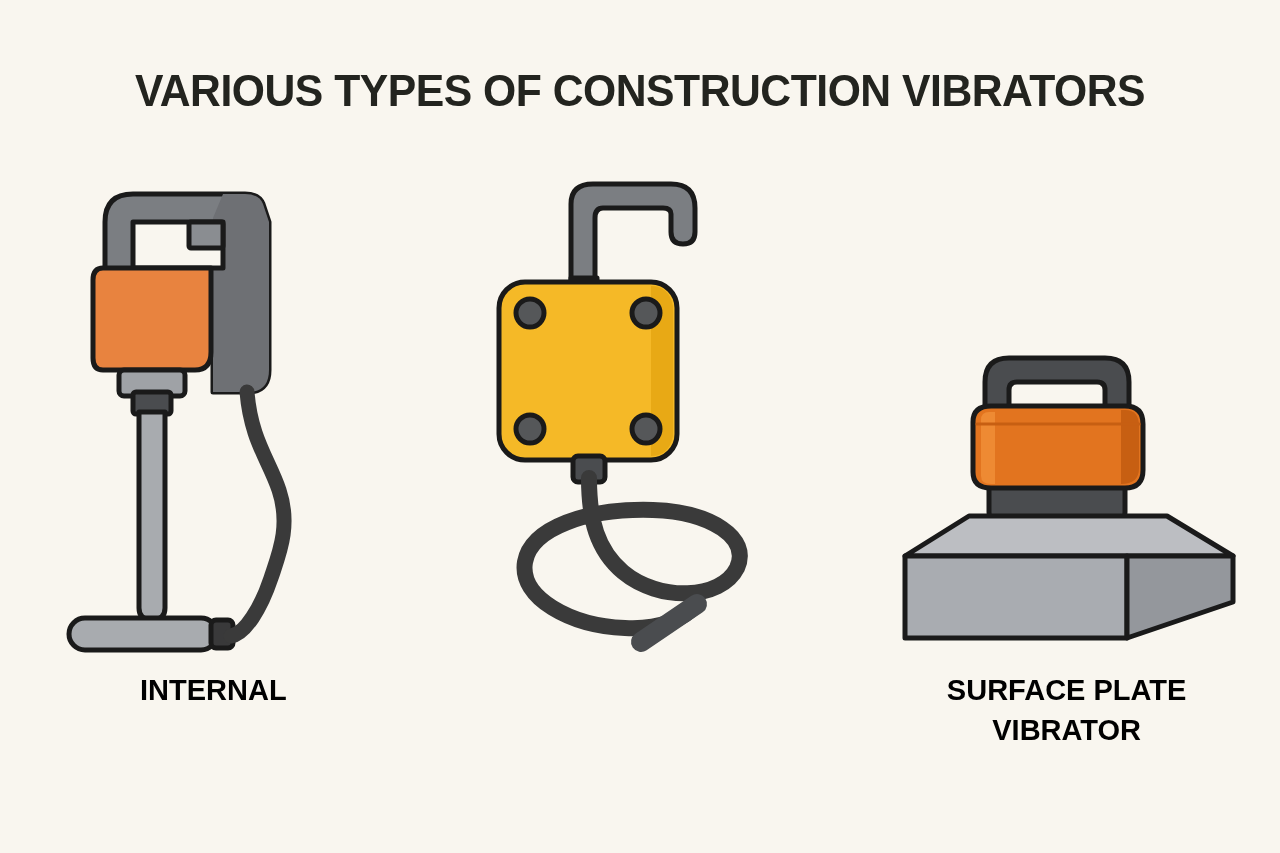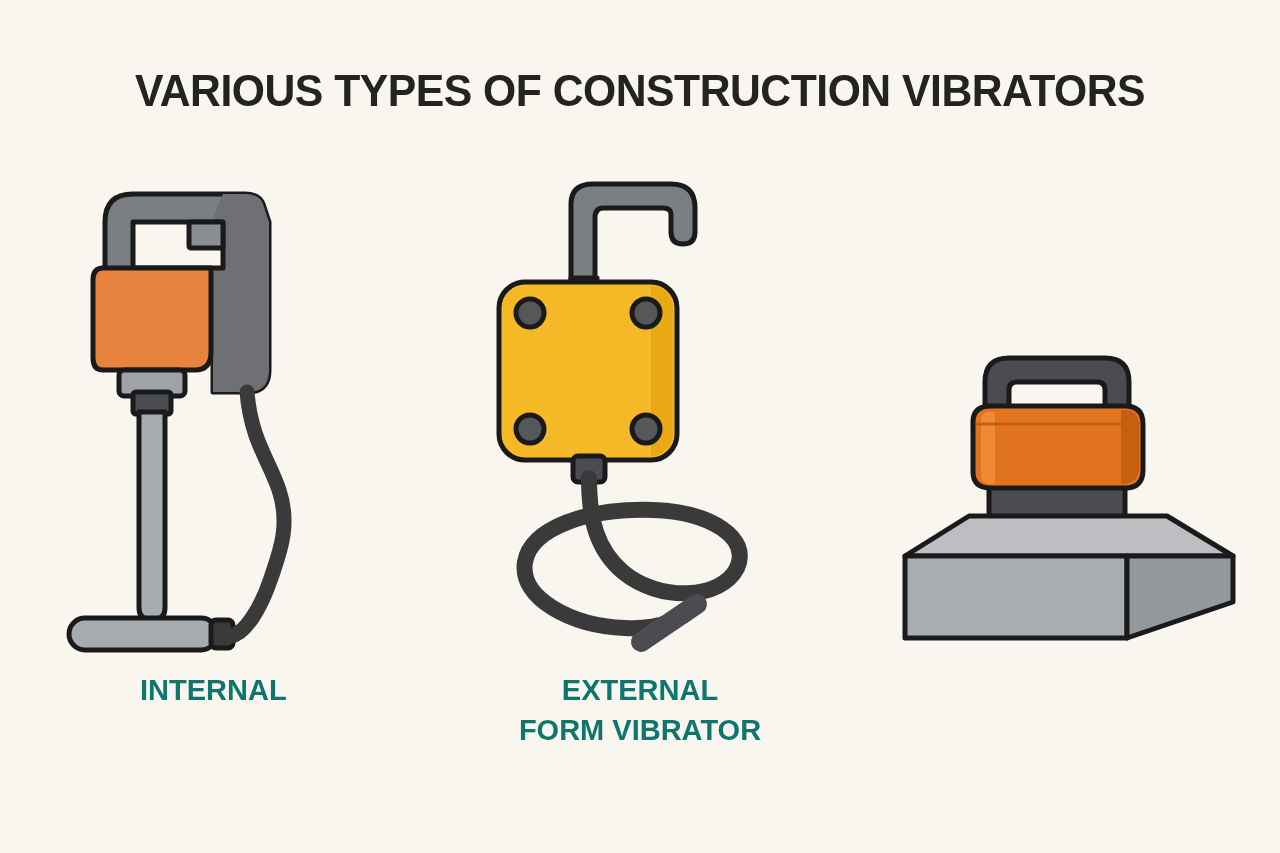--- a/index.html
+++ b/index.html
@@ -62,21 +62,21 @@
     align-items: flex-end;
     justify-content: center;
   }
   .item-label {
     margin-top: 10px;
     text-align: center;
     font-family: "Liberation Sans", sans-serif;
     font-weight: bold;
     font-size: 29px;
     line-height: 40px;
-    color: #0f766e;
+    color: #000000;
     letter-spacing: 0px;
   }
   .item-label .line2 { display: block; }
   svg { display: block; }
 </style>
 </head>
 <body>
 
 <div class="poster">
 
@@ -175,24 +175,20 @@
                      C184 442 246 440 262 408
                      C276 378 236 352 178 350
                      C112 348 56 368 50 402
                      C44 438 96 466 150 468
                      C186 470 210 458 222 444" fill="none" stroke="#3A3A3A" stroke-width="16"></path>
 
             <path d="M222 444 L166 482" fill="none" stroke="#4A4C4F" stroke-width="20"></path>
           </g>
         </svg>
       </div>
-      <div class="item-label">
-        <span>EXTERNAL</span>
-        <span class="line2">FORM VIBRATOR</span>
-      </div>
     </div>
 
     <div class="item">
       <div class="item-figure">
         <svg width="380" height="420" viewBox="0 0 380 420">
           <g stroke="#1A1A1A" stroke-width="5" stroke-linejoin="round" stroke-linecap="round">
 
             <path d="M108 168
                      L108 142
                      Q108 118 132 118
@@ -221,16 +217,20 @@
             <path d="M100 184 L262 184" stroke="#C75F12" stroke-width="3" fill="none"></path>
 
             <path d="M92 276 L290 276 L356 316 L28 316 Z" fill="#BCBEC2"></path>
 
             <path d="M28 316 L250 316 L250 398 L28 398 Z" fill="#A9ACB1"></path>
 
             <path d="M250 316 L356 316 L356 362 L250 398 Z" fill="#94979C"></path>
           </g>
         </svg>
       </div>
+      <div class="item-label">
+        <span>SURFACE PLATE</span>
+        <span class="line2">VIBRATOR</span>
+      </div>
     </div>
 
   </div>
 </div>
 
 </body></html>

